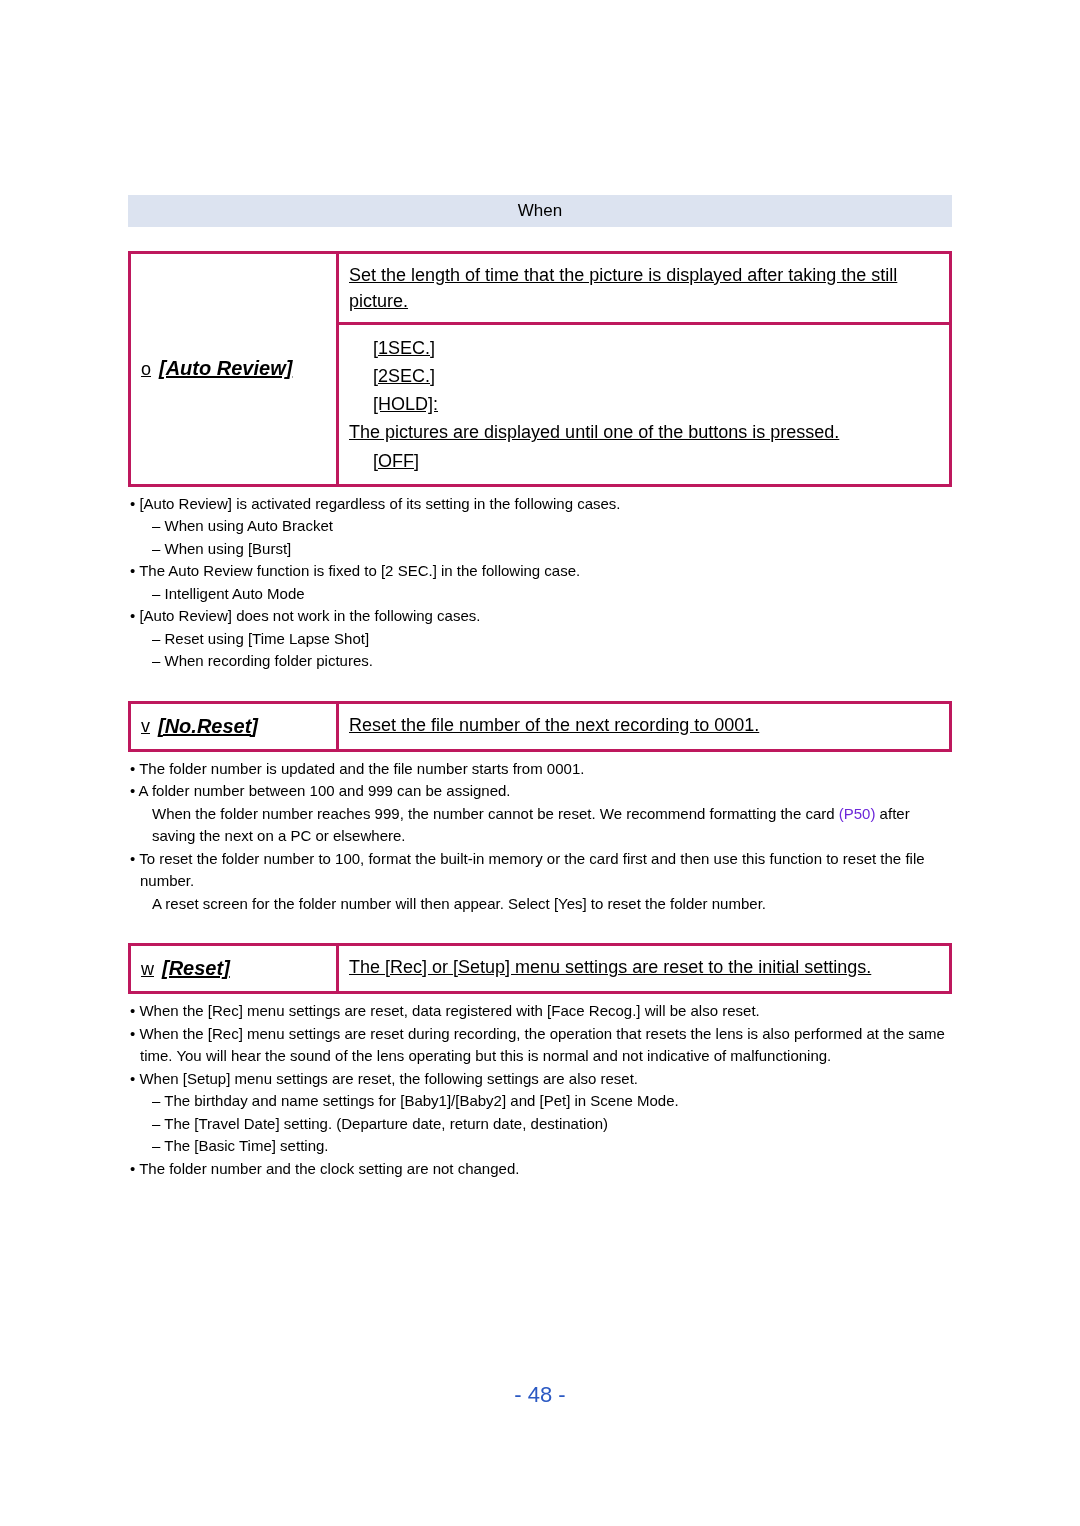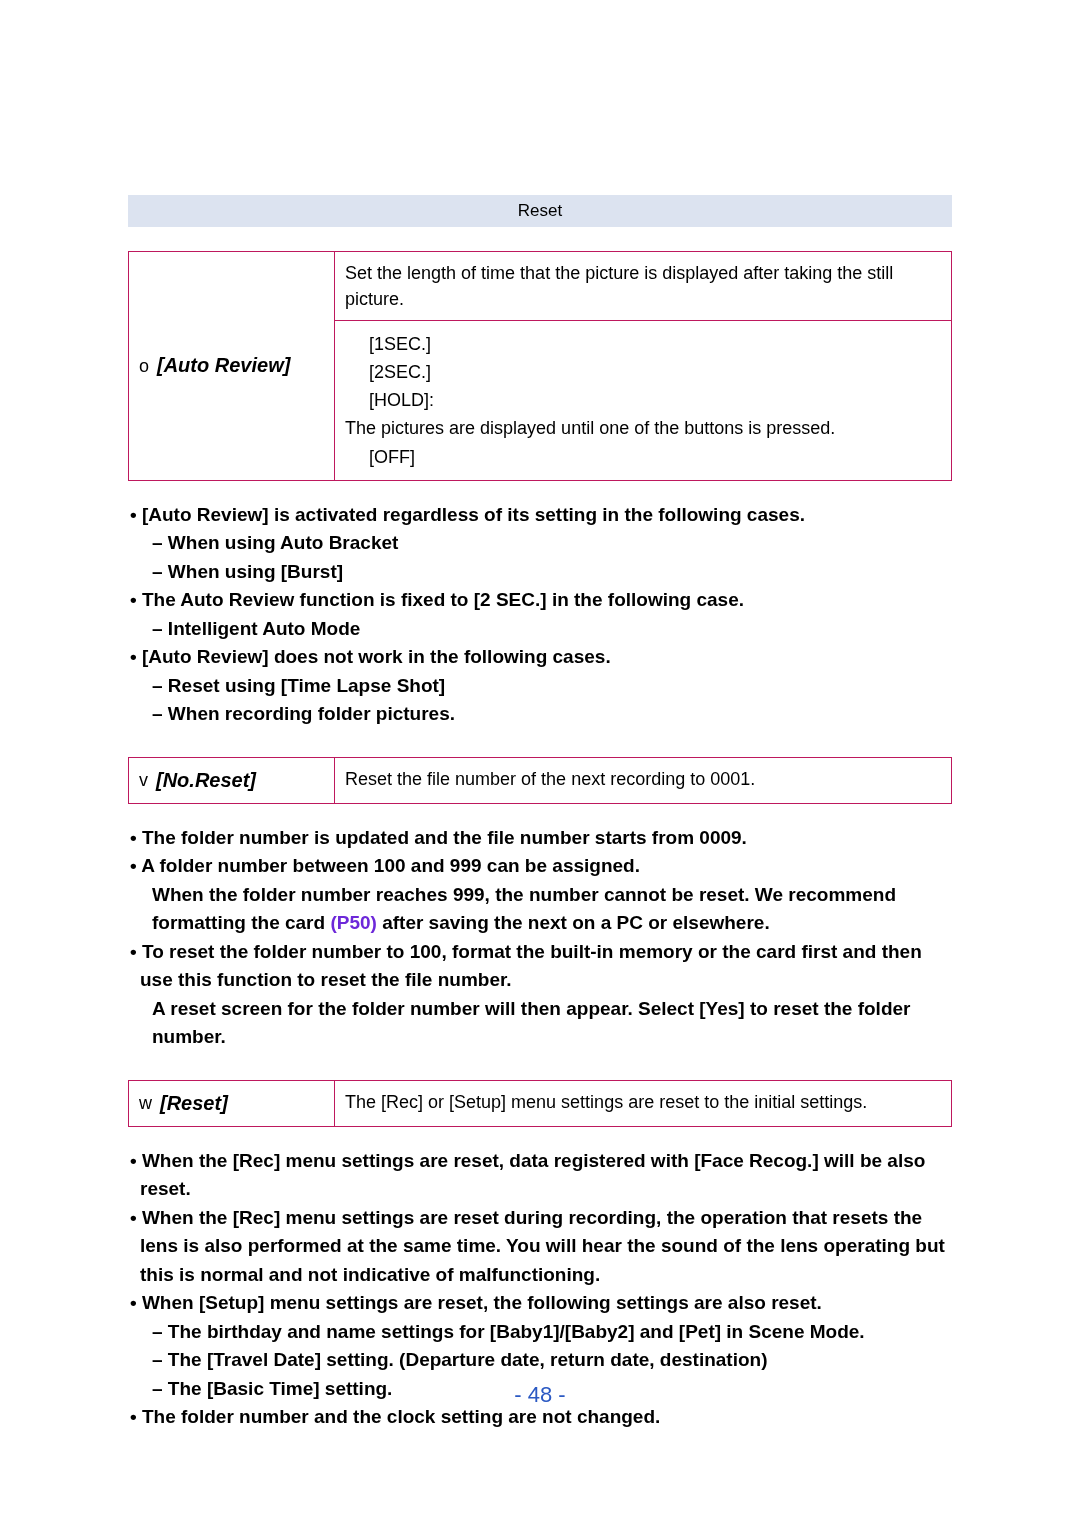--- a/index.html
+++ b/index.html
@@ -23,25 +23,26 @@
     padding: 6px 0;
     margin-bottom: 24px;
     color: #000;
   }
   table.section {
     width: 100%;
     border-collapse: collapse;
     margin-bottom: 4px;
   }
   table.section td {
-    border: 1px solid #be185d;
+    border: 3px solid #be185d;
     padding: 8px 10px;
     vertical-align: top;
     font-size: 18px;
     line-height: 1.45;
+    text-decoration: underline;
   }
   table.section td.left {
     width: 185px;
     vertical-align: middle;
     font-size: 18px;
   }
   .iconrow {
     display: flex;
     align-items: center;
     gap: 8px;
@@ -58,24 +59,23 @@
   .opt-glyph {
     display: inline-block;
     min-width: 24px;
     font-style: italic;
     font-weight: bold;
     font-size: 18px;
   }
   ul.notes {
     list-style: none;
     padding: 0;
-    margin: 20px 0 28px 0;
-    font-size: 19px;
+    margin: 6px 0 28px 0;
+    font-size: 15px;
     line-height: 1.5;
-    font-weight: bold;
   }
   ul.notes > li {
     padding-left: 12px;
     text-indent: -10px;
   }
   ul.notes > li::before {
     content: "• ";
   }
   ul.sub {
     list-style: none;
@@ -104,21 +104,21 @@
     text-align: center;
     font-size: 22px;
     color: #2b59c3;
   }
 </style>
 </head>
 <body>
 
 <div class="page">
 
-  <div class="header-bar">Reset</div>
+  <div class="header-bar">When</div>
 
   <table class="section">
     <tbody>
         <tr>
       <td class="left" rowspan="2">
         <div class="iconrow">
           <span>o</span>
           <span class="glyph">[Auto Review]</span>
         </div>
       </td>
@@ -164,21 +164,21 @@
           <span>v</span>
           <span class="glyph">[No.Reset]</span>
         </div>
       </td>
       <td>Reset the file number of the next recording to 0001.</td>
     </tr>
   </tbody>
     </table>
 
   <ul class="notes">
-    <li>The folder number is updated and the file number starts from 0009.</li>
+    <li>The folder number is updated and the file number starts from 0001.</li>
     <li><span>A folder number between 100 and 999 can be assigned.</span>
       <div class="indent">
         <span>When the folder number reaches 999, the number cannot be reset. We recommend formatting the card </span><span class="link">(P50)</span><span> after saving the next on a PC or elsewhere.</span>
       </div>
     </li>
     <li><span>To reset the folder number to 100, format the built-in memory or the card first and then use this function to reset the file number.</span>
       <div class="indent">A reset screen for the folder number will then appear. Select [Yes] to reset the folder number.</div>
     </li>
   </ul>
 

